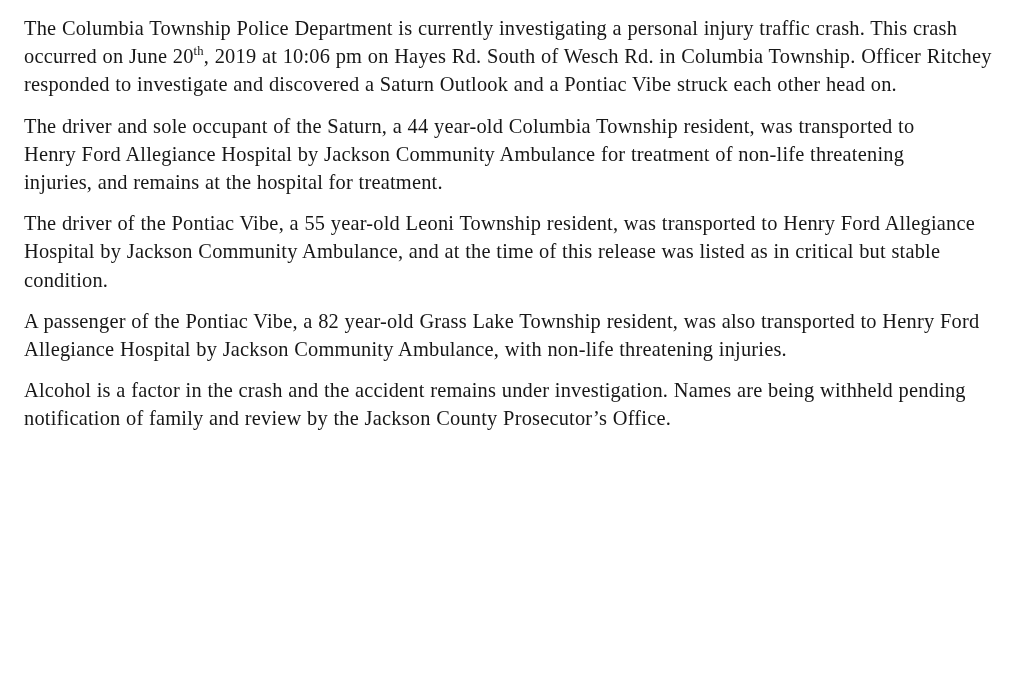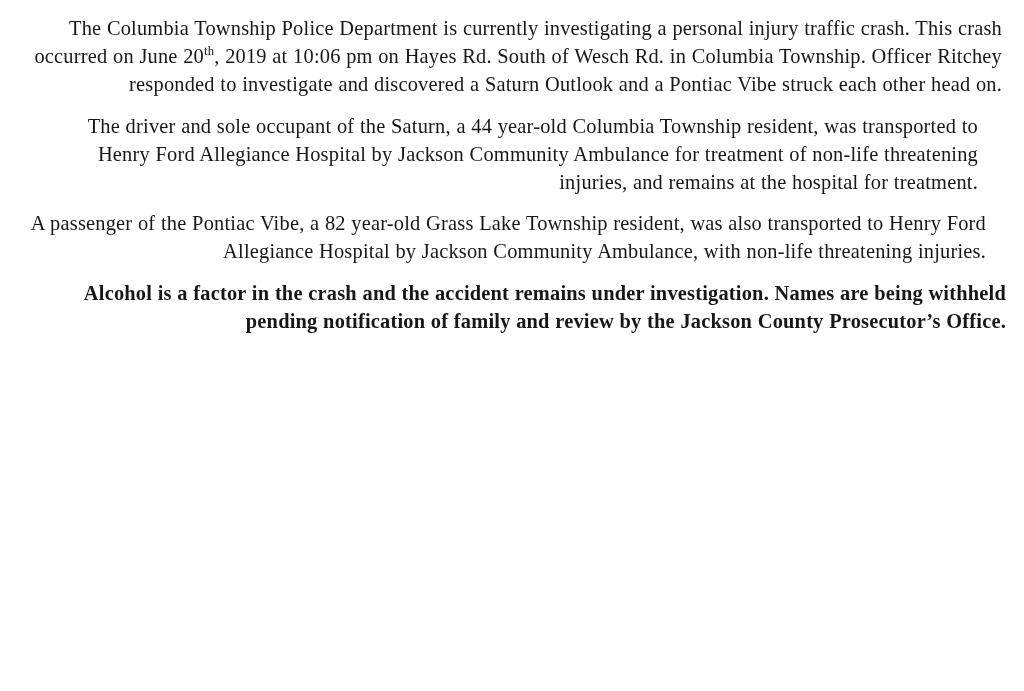--- a/index.html
+++ b/index.html
@@ -24,49 +24,50 @@
   }
   #press-release-body {
     position: absolute;
     left: 24px;
     top: 14px;
     width: 980px;
   }
   .paragraph {
     font-size: 20.4px;
     line-height: 28.2px;
-    text-align: right;
+    text-align: left;
     margin: 0 0 13px 0;
     letter-spacing: 0.01em;
     word-spacing: 0.015em;
     color: #171717;
     -webkit-font-smoothing: antialiased;
   }
   .paragraph.p1 { width: 978px; }
-  .paragraph.p2 { width: 930px; margin-left: 24px; }
+  .paragraph.p2 { width: 930px; }
   .paragraph.p3 { width: 972px; }
   .paragraph.p4 { width: 962px; }
   .paragraph.p5 { width: 938px; }
-  .paragraph.p6 { width: 982px; font-weight: bold; }
+  .paragraph.p6 { width: 982px; }
   sup.ordinal {
     font-size: 0.62em;
     vertical-align: super;
     line-height: 0;
   }
 </style>
 </head>
 <body>
 
 <div id="document-page">
   <article id="press-release-body">
 
     <p class="paragraph p1"><span>The Columbia Township Police Department is currently investigating a personal injury traffic crash.  This crash occurred on June 20</span><sup class="ordinal">th</sup><span>, 2019 at 10:06 pm on Hayes Rd. South of Wesch Rd. in Columbia Township.  Officer Ritchey responded to investigate and discovered a Saturn Outlook and a Pontiac Vibe struck each other head on.</span></p>
 
     <p class="paragraph p2">The driver and sole occupant of the Saturn, a 44 year-old Columbia Township resident, was transported to Henry Ford Allegiance Hospital by Jackson Community Ambulance for treatment of non-life threatening injuries, and remains at the hospital for treatment.</p>
 
+    <p class="paragraph p3">The driver of the Pontiac Vibe, a 55 year-old Leoni Township resident, was transported to Henry Ford Allegiance Hospital by Jackson Community Ambulance, and at the time of this release was listed as in critical but stable condition.</p>
 
     <p class="paragraph p4">A passenger of the Pontiac Vibe, a 82 year-old Grass Lake Township resident, was also transported to Henry Ford Allegiance Hospital by Jackson Community Ambulance, with non-life threatening injuries.</p>
 
 
     <p class="paragraph p6">Alcohol is a factor in the crash and the accident remains under investigation. Names are being withheld pending notification of family and review by the Jackson County Prosecutor’s Office.</p>
 
   </article>
 </div>
 
 </body></html>

